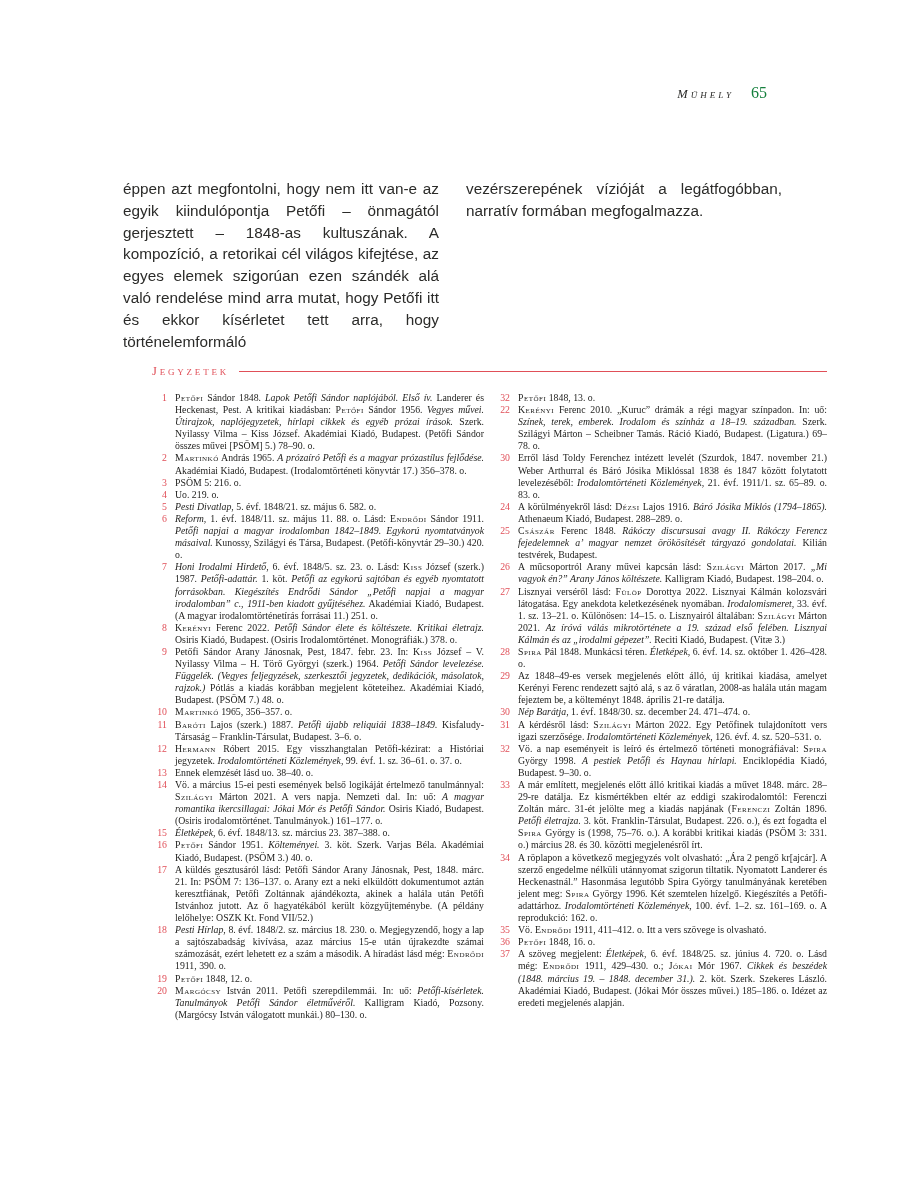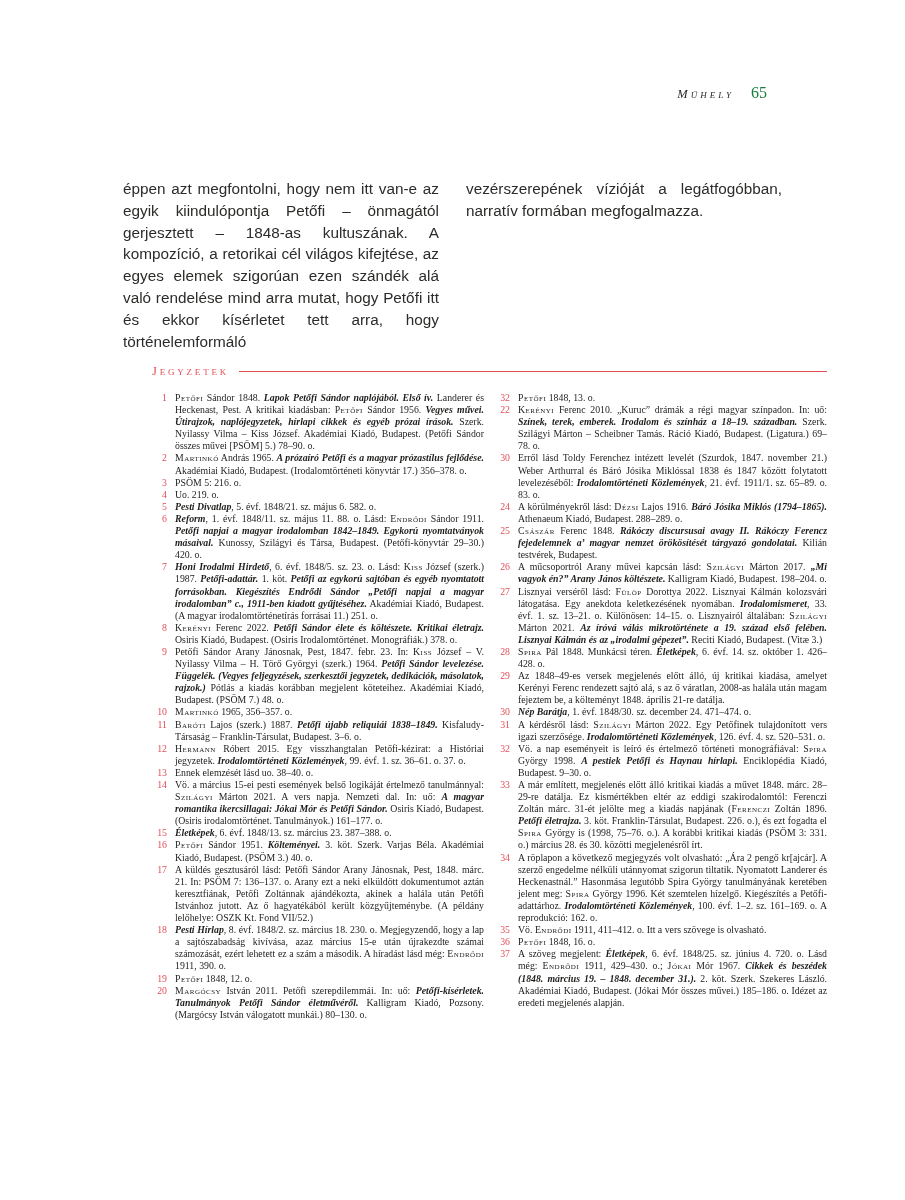--- a/index.html
+++ b/index.html
@@ -27,21 +27,21 @@
   .notes{position:absolute;top:364px;left:104px;width:675px;margin-left:48px;}
   .notes-head-row{display:flex;align-items:center;}
   .notes-heading{font-variant:small-caps;letter-spacing:2.8px;font-size:12.5px;
         color:var(--accent);white-space:nowrap;}
   .notes-rule{flex:1;height:1px;background:var(--accent);margin-left:10px;}
   .notes-cols{display:flex;gap:11px;margin-top:13px;}
   .notes-col{flex:1;font-size:9.8px;line-height:12.1px;text-align:justify;}
   .note{position:relative;padding-left:23px;margin:0;}
   .note .num{position:absolute;left:0;top:0;width:15px;text-align:right;
         color:var(--accent);font-size:9.8px;}
-  .note .txt i{font-style:italic;font-weight:bold;}
+  .note .txt i{font-style:italic;}
   sc{font-variant:small-caps;letter-spacing:0.05em;font-style:normal;}
 </style>
 </head>
 <body>
 
 <div class="page">
 
   <div class="runhead">
     <span class="section">Műhely</span>
     <span class="pageno">65</span>

